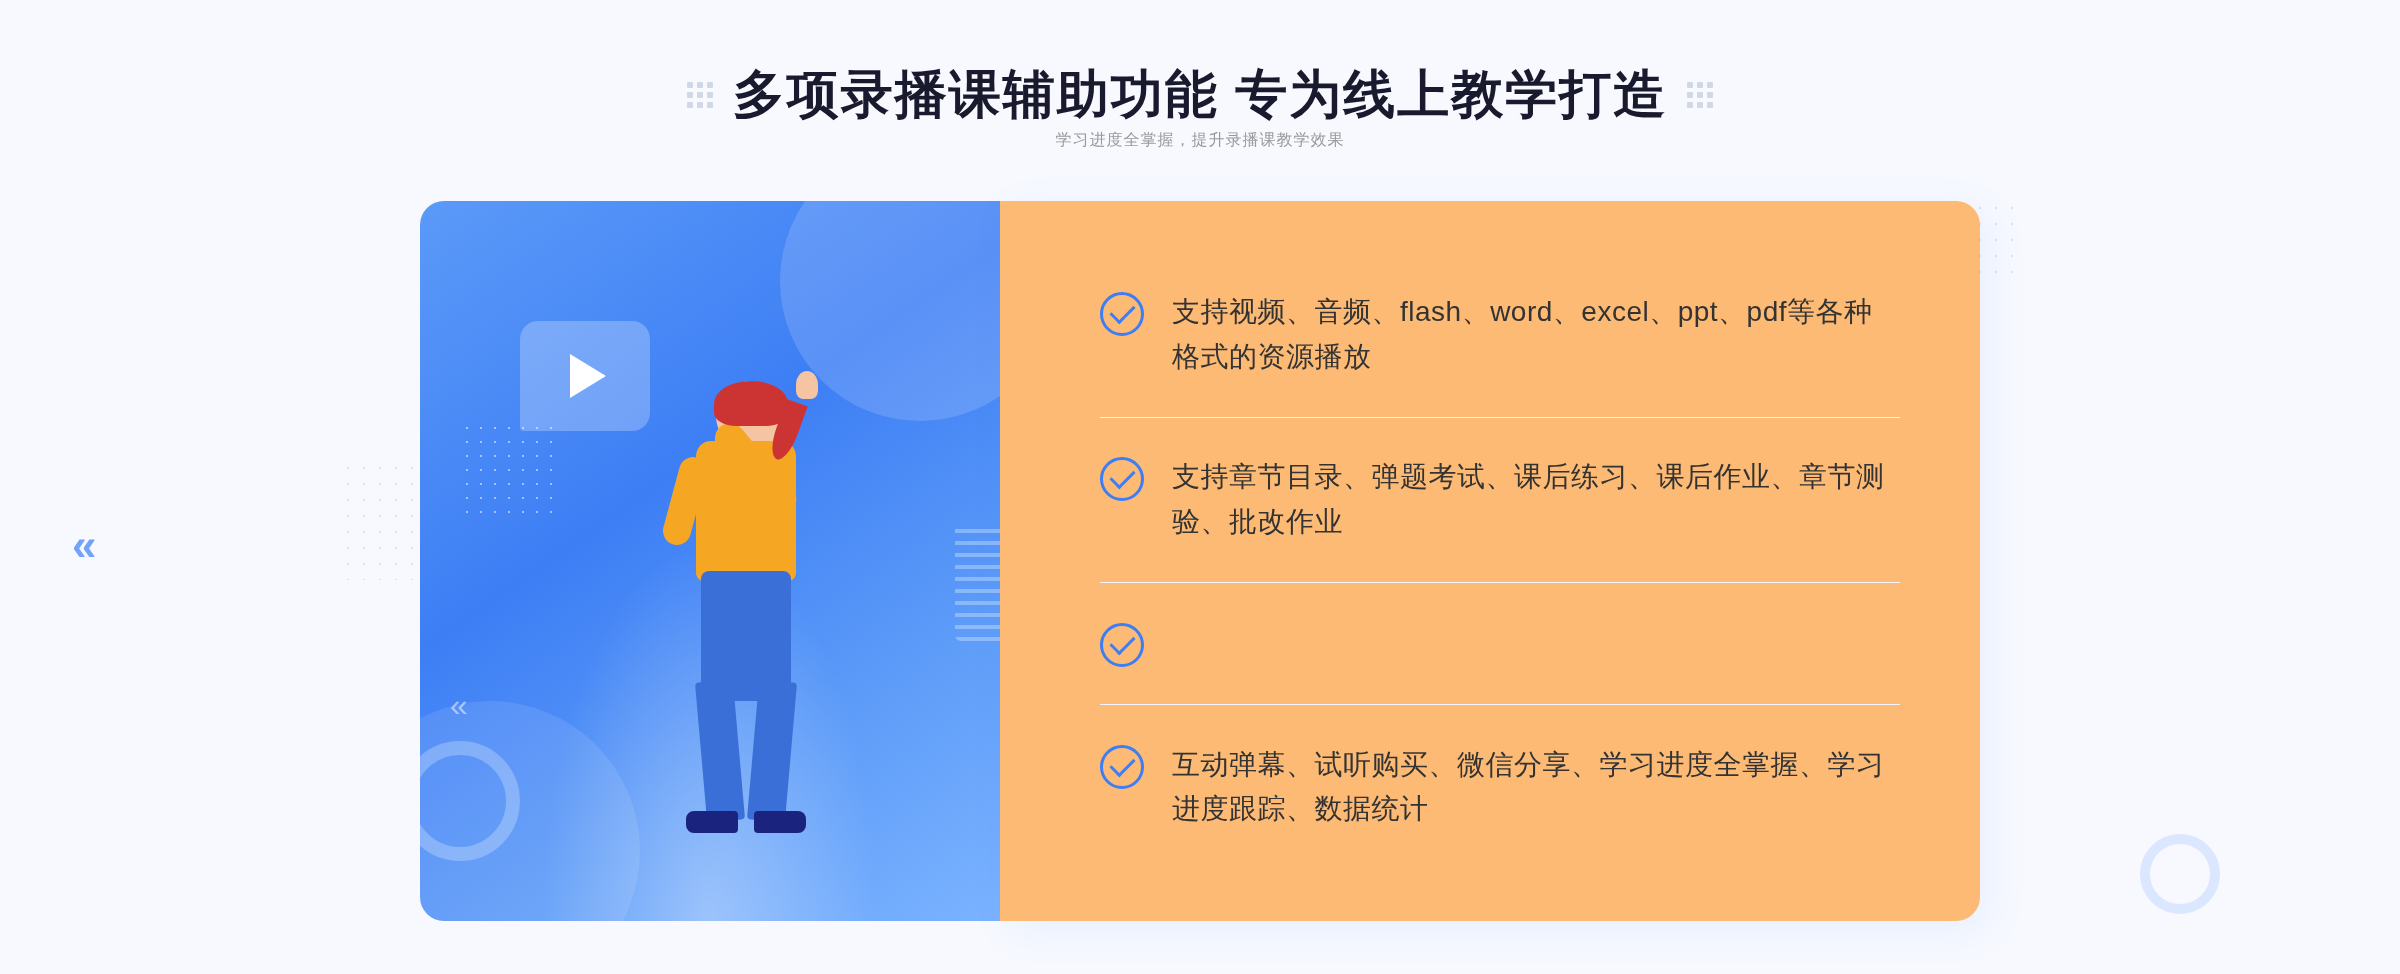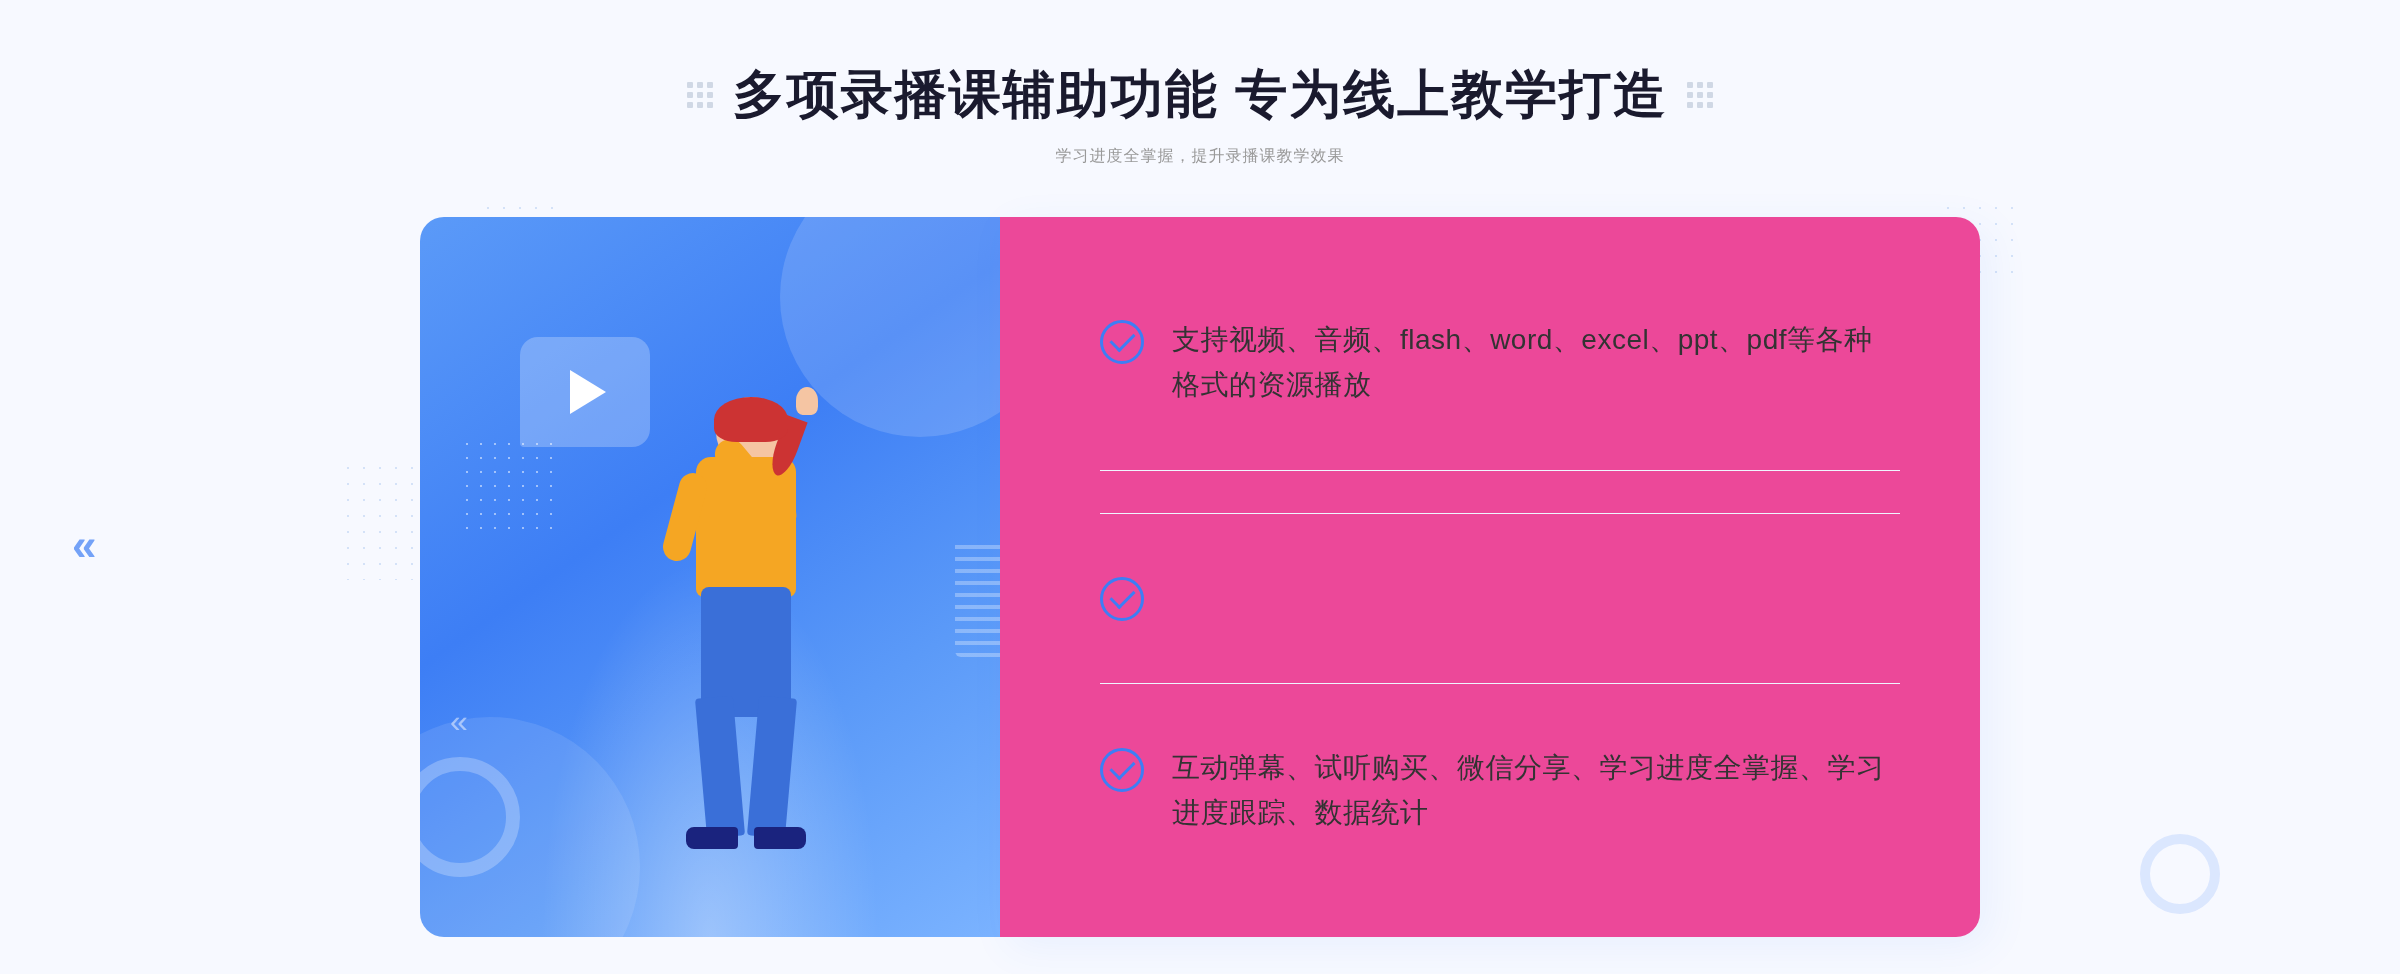--- a/index.html
+++ b/index.html
@@ -74,21 +74,20 @@
       margin-bottom: 50px;
       position: relative;
       z-index: 2;
     }
 
     .header-title-row {
       display: flex;
       align-items: center;
       justify-content: space-between;
       gap: 20px;
-      margin-bottom: 16px;
     }
 
     .header-deco {
       display: flex;
       gap: 5px;
       opacity: 0.5;
     }
 
     .header-deco span {
       display: block;
@@ -404,21 +403,21 @@
         rgba(255,255,255,0.3) 0px,
         rgba(255,255,255,0.3) 4px,
         transparent 4px,
         transparent 12px
       );
     }
 
     
     .content-panel {
       flex: 1;
-      background: #ec4899;
+      background: #fdba74;
       border-radius: 0 24px 24px 0;
       padding: 60px 80px 60px 100px;
       display: flex;
       flex-direction: column;
       justify-content: space-around;
       box-shadow: 10px 10px 40px rgba(61, 126, 245, 0.08);
     }
 
     
     .feature-item {
@@ -580,20 +579,26 @@
 
       <div class="feature-item">
         <div class="feature-icon">
           <div class="check-circle"></div>
         </div>
         <span class="feature-text">支持视频、音频、flash、word、excel、ppt、pdf等各种格式的资源播放</span>
       </div>
 
       <div class="feature-divider"></div>
 
+      <div class="feature-item">
+        <div class="feature-icon">
+          <div class="check-circle"></div>
+        </div>
+        <span class="feature-text">支持章节目录、弹题考试、课后练习、课后作业、章节测验、批改作业</span>
+      </div>
 
       <div class="feature-divider"></div>
 
       <div class="feature-item">
         <div class="feature-icon">
           <div class="check-circle"></div>
         </div>
       </div>
 
       <div class="feature-divider"></div>

